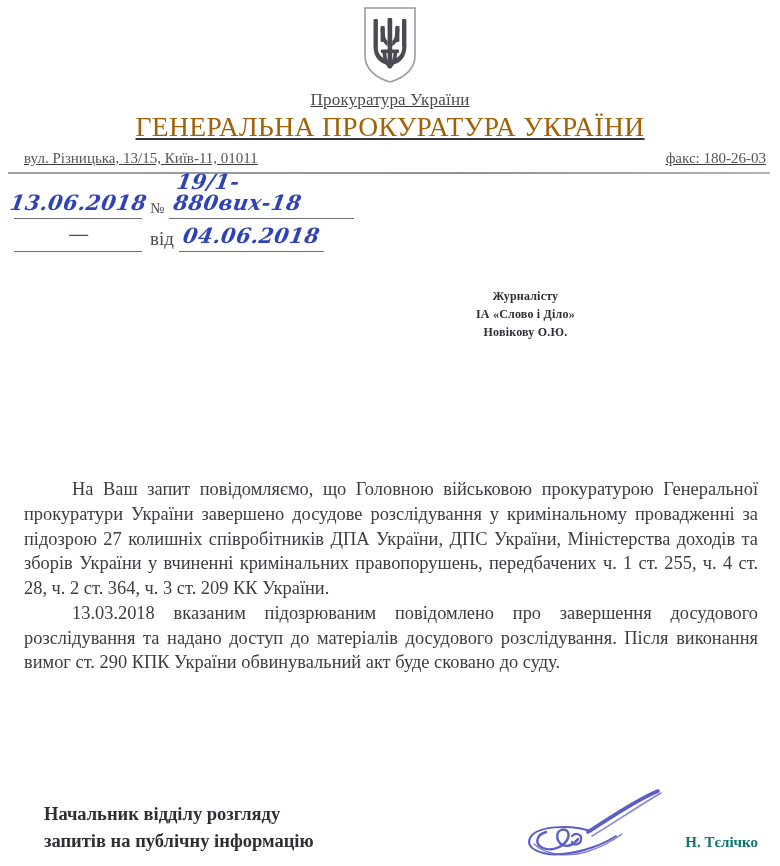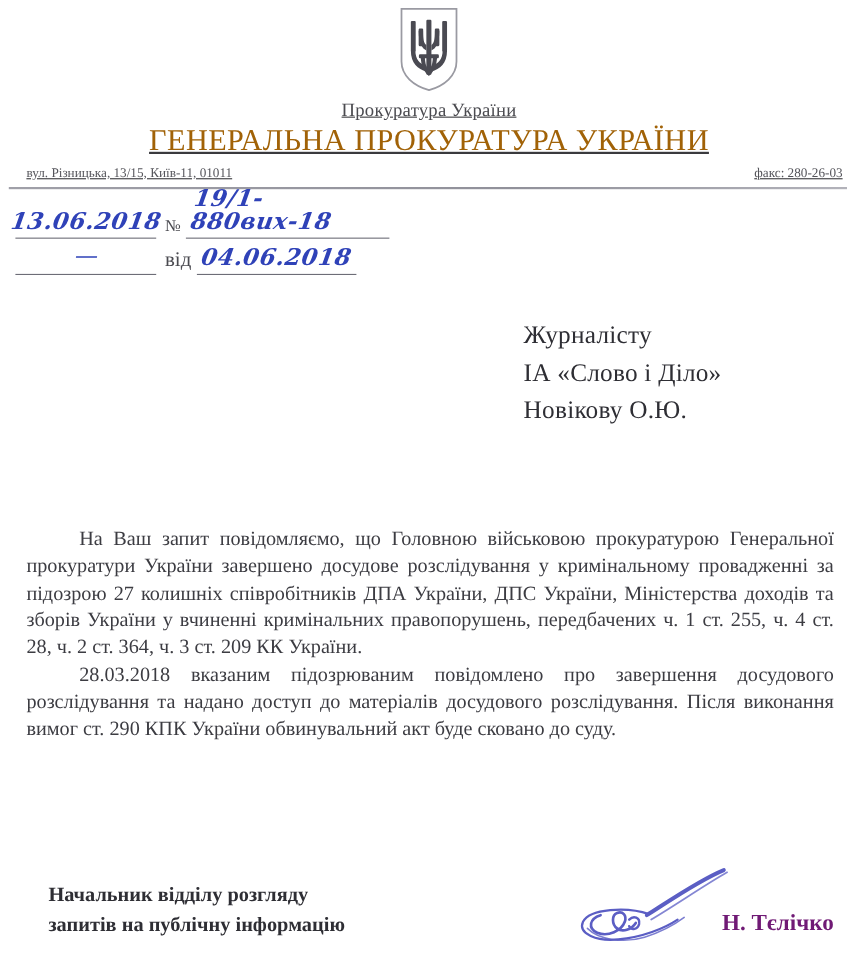--- a/index.html
+++ b/index.html
@@ -48,21 +48,21 @@
     margin-top: 2px;
     line-height: 1.1;
     white-space: nowrap;
   }
 
   .contact-row {
     display: flex;
     justify-content: space-between;
     align-items: baseline;
     padding: 8px 10px 0 24px;
-    font-size: 12px;
+    font-size: 15px;
     color: #55555b;
   }
   .contact-row .addr { text-align: left; }
   .contact-row .fax  { text-align: right; padding-right: 4px; }
 
   .rule {
     margin: 5px 10px 0 8px;
     height: 2px;
     background: linear-gradient(to right, #8f8f99 0%, #7d7d88 60%, #a5a5ae 100%);
     opacity: .85;
@@ -116,25 +116,26 @@
     padding-bottom: 4px;
     transform: skewX(-9deg);
     display: inline-block;
   }
 
   
   .addressee {
     position: absolute;
     left: 476px;
     top: 288px;
-    font-weight: normal;
-    font-size: 23px;
+    font-weight: bold;
+    font-size: 12px;
     line-height: 1.48;
     color: #2e2e34;
     letter-spacing: .2px;
+    text-align: center;
   }
 
   
   .body-text {
     position: absolute;
     left: 24px;
     top: 477px;
     width: 734px;
     font-size: 18.4px;
     line-height: 1.345;
@@ -163,22 +164,22 @@
     line-height: 1.42;
     color: #2e2e34;
     white-space: pre-line;
     margin-left: 20px;
   }
   .sig-name {
     position: absolute;
     right: 0;
     bottom: 9px;
     font-weight: bold;
-    font-size: 21px;
-    color: #701a75;
+    font-size: 15px;
+    color: #0f766e;
   }
   .sig-mark {
     position: absolute;
     left: 486px;
     bottom: -2px;
   }
   .sig-mark svg { display: block; }
 </style>
 </head>
 <body>
@@ -203,21 +204,21 @@
       </g>
     </svg>
   </div>
 
   <div class="org-sub">Прокуратура України</div>
 
   <div class="org-main">ГЕНЕРАЛЬНА ПРОКУРАТУРА УКРАЇНИ</div>
 
   <div class="contact-row">
     <span class="addr">вул. Різницька, 13/15, Київ-11, 01011</span>
-    <span class="fax">факс: 280-26-03</span>
+    <span class="fax">факс: 180-26-03</span>
   </div>
 
   <div class="rule"></div>
 </div>
 
 <div class="reg-block">
 
   <div class="reg-line">
     <span class="ul-field f-date1">
       <span class="hw">13.06.2018</span>
@@ -240,21 +241,21 @@
 </div>
 
 <div class="addressee">
   <div>Журналісту</div>
   <div>ІА «Слово і Діло»</div>
   <div>Новікову О.Ю.</div>
 </div>
 
 <div class="body-text">
   <p>На Ваш запит повідомляємо, що Головною військовою прокуратурою Генеральної прокуратури України завершено досудове розслідування у кримінальному провадженні  за підозрою 27 колишніх співробітників ДПА України, ДПС України, Міністерства доходів та зборів України у вчиненні кримінальних правопорушень, передбачених ч. 1 ст. 255,  ч. 4 ст. 28, ч. 2 ст. 364, ч. 3 ст. 209 КК України.</p>
-  <p>28.03.2018 вказаним підозрюваним повідомлено про завершення досудового розслідування та надано доступ до матеріалів досудового розслідування. Після виконання вимог ст. 290 КПК України обвинувальний акт буде сковано до суду.</p>
+  <p>13.03.2018 вказаним підозрюваним повідомлено про завершення досудового розслідування та надано доступ до матеріалів досудового розслідування. Після виконання вимог ст. 290 КПК України обвинувальний акт буде сковано до суду.</p>
 </div>
 
 <div class="sig-block">
 
   <div class="sig-title">Начальник відділу розгляду
 запитів на публічну інформацію</div>
 
   <div class="sig-mark">
     <svg width="170" height="74" viewBox="0 0 170 74">
       <g fill="none" stroke="#5b5ec4" stroke-linecap="round">

